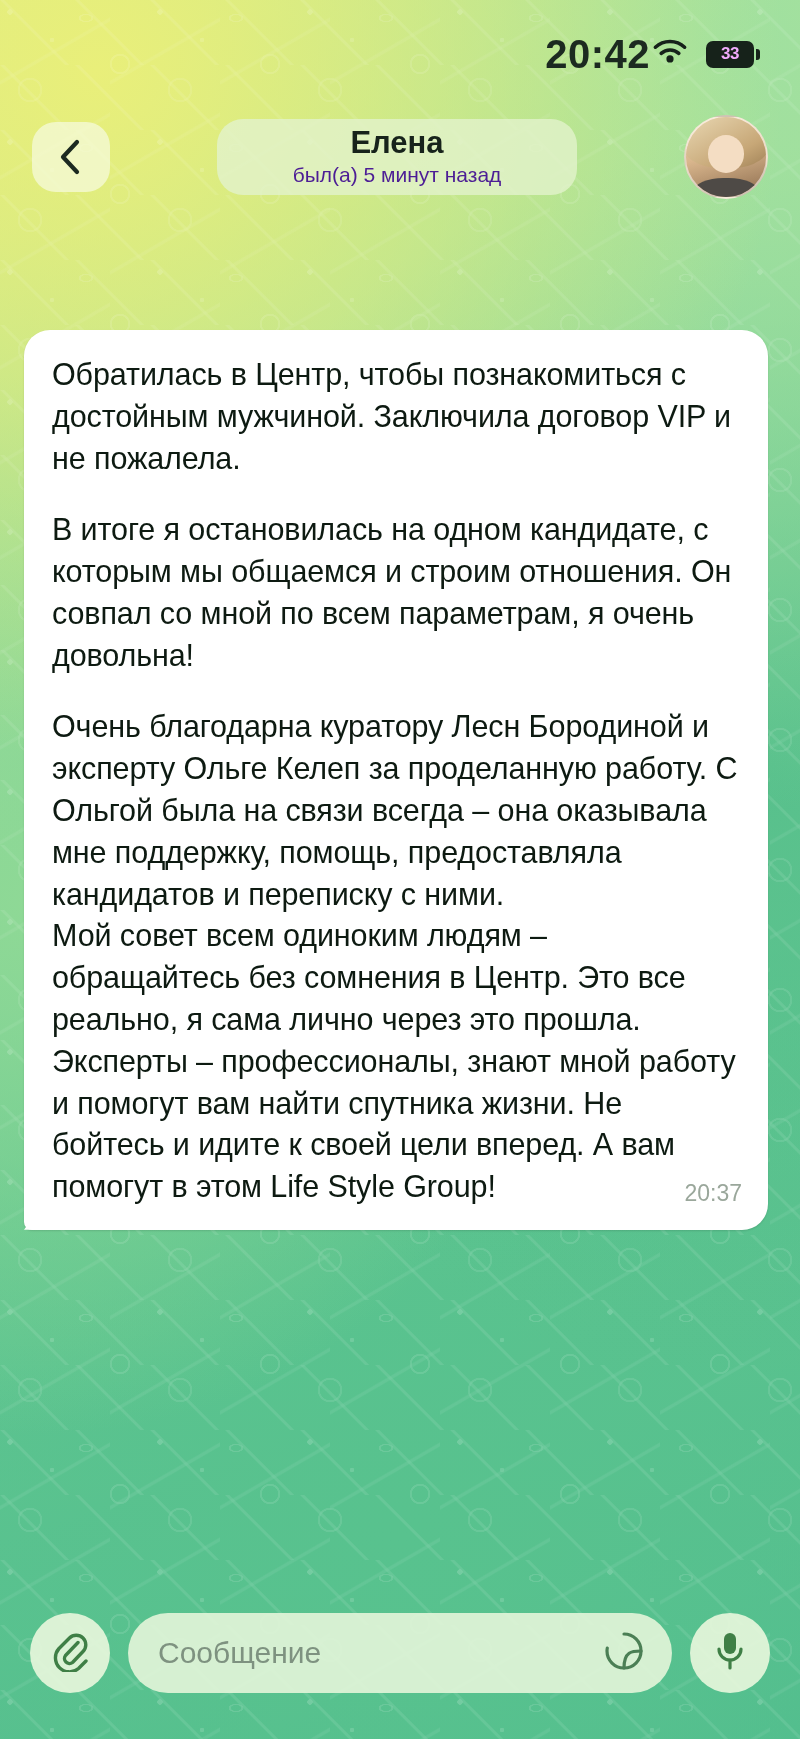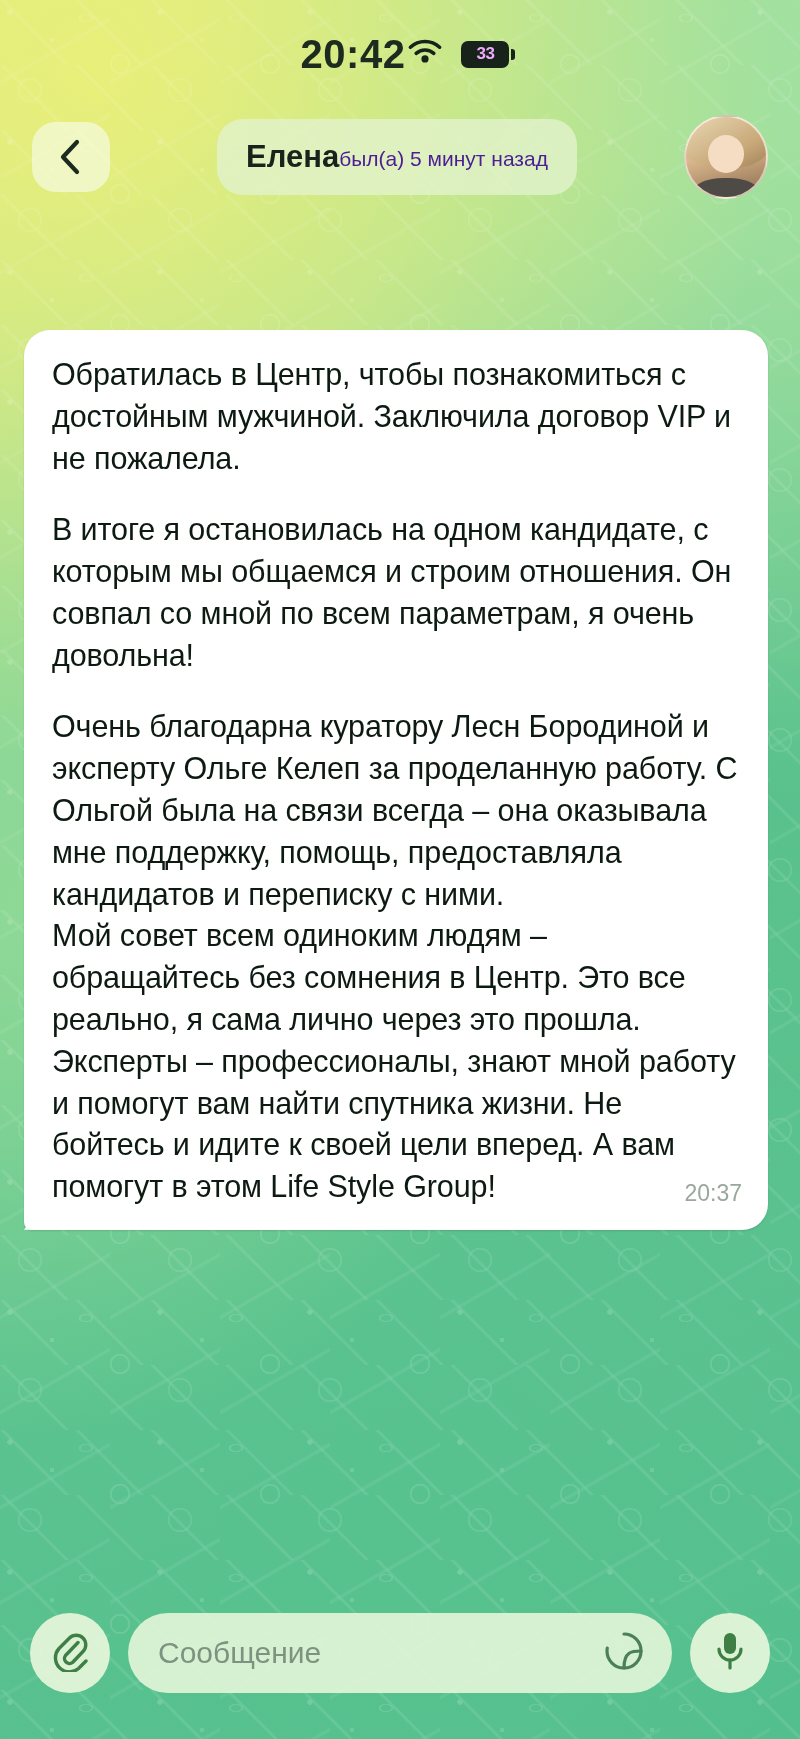--- a/index.html
+++ b/index.html
@@ -41,21 +41,21 @@
     background-size: 150px 130px, 150px 130px, 150px 130px, 150px 130px, 150px 130px, 75px 65px, 110px 95px;
   }
 
   
   #status-bar {
     position: absolute;
     top: 0; left: 8px; right: 0;
     height: 108px;
     display: flex;
     align-items: center;
-    justify-content: center;
+    justify-content: flex-end;
     padding: 0 46px 0 48px;
     z-index: 5;
   }
   #status-time {
     font-size: 40px;
     font-weight: bold;
     color: #1c2a20;
     letter-spacing: .5px;
   }
   #status-right {
@@ -107,20 +107,21 @@
     cursor: pointer;
   }
   #back-button svg { display: block; }
   #header-title-pill {
     flex: 1 1 auto;
     margin: 0 26px;
     height: 76px;
     border-radius: 26px;
     background: rgba(226,243,204,.80);
     display: flex;
+    flex-direction: column;
     align-items: center;
     justify-content: center;
     max-width: 360px;
     margin-left: auto;
     margin-right: auto;
     cursor: pointer;
   }
   #header-name {
     font-size: 31px;
     font-weight: bold;

